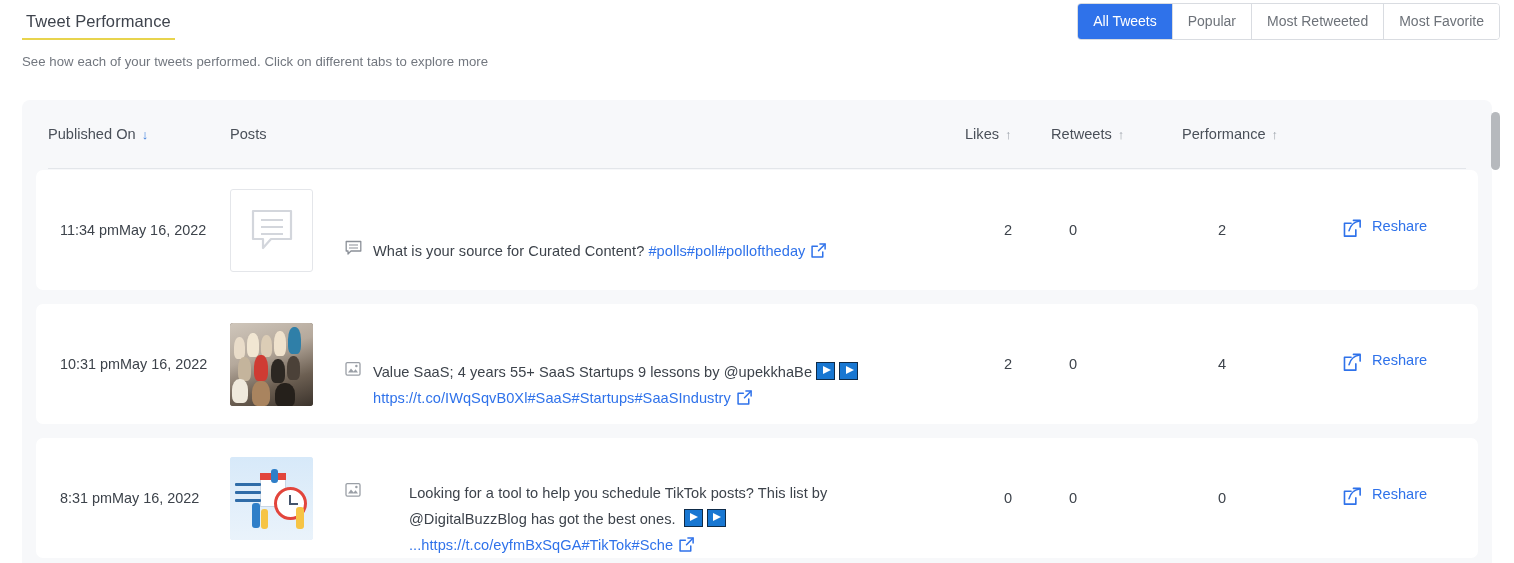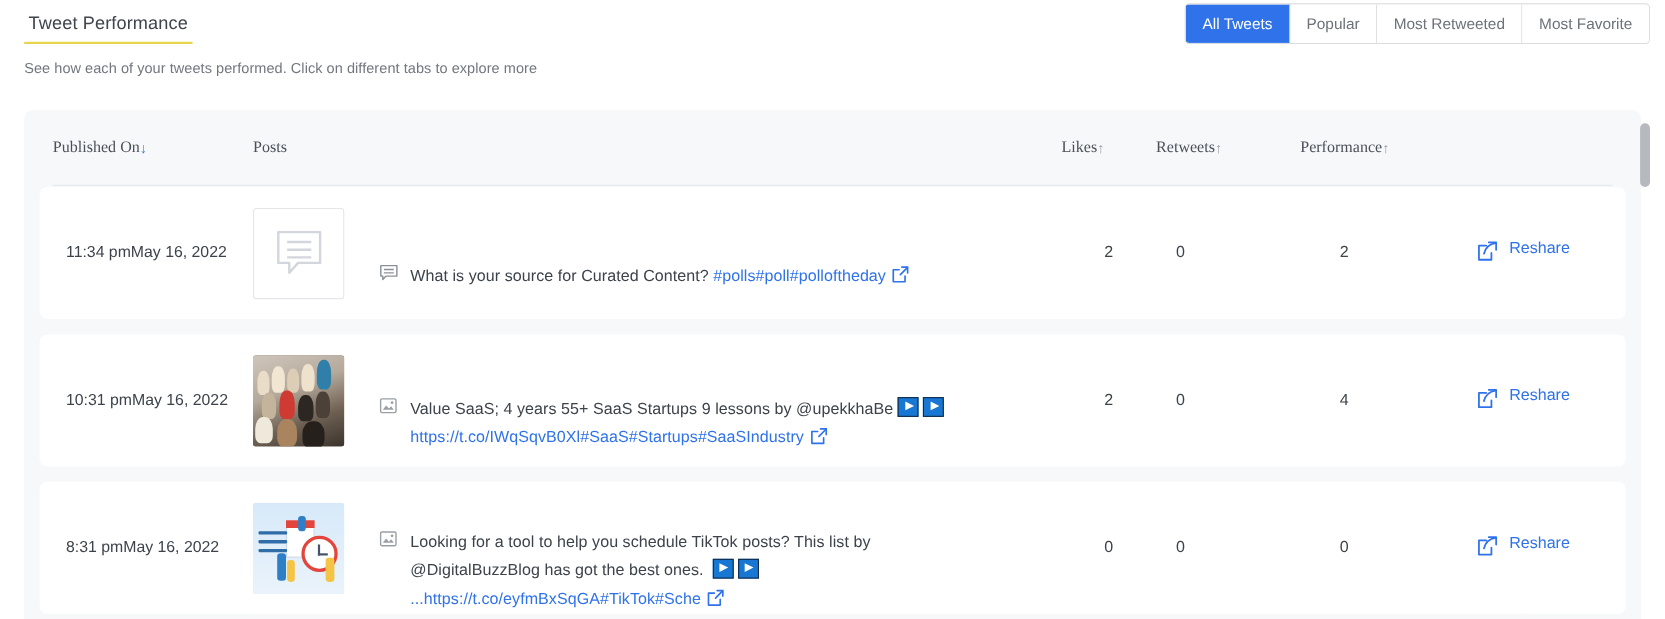--- a/index.html
+++ b/index.html
@@ -46,23 +46,22 @@
     background: #f7f8fa; border-radius: 8px 8px 0 0; overflow: hidden;
   }
   .thead {
     position: relative; height: 70px; padding: 0 26px;
   }
   .thead-inner {
     display: flex; align-items: center; height: 69px;
     border-bottom: 1px solid #e3e6ea; margin: 0 0 0 0;
   }
   .th {
-    font-size: 14.6px; color: #4a5059; display: flex; align-items: center; 
+    font-size: 14.6px; color: #4a5059; display: flex; align-items: center; gap: 6px;
     white-space: nowrap;
-    font-family: Liberation Serif, serif;
   }
   .th .arrow { font-size: 13px; line-height: 1; }
   .arrow-blue { color: #3b7ddd; }
   .arrow-grey { color: #9aa0a8; }
 
   
   .c-date { width: 182px; flex: 0 0 182px; }
   .c-posts { width: 735px; flex: 0 0 735px; }
   .c-likes { width: 86px; flex: 0 0 86px; }
   .c-rts   { width: 131px; flex: 0 0 131px; }
@@ -344,21 +343,21 @@
               <div class="fig" style="left:41px; top:12px; width:7px; height:14px; background:#2f7fc8;"></div>
               <div class="txt">
                   <i></i>
                   <i></i>
                   <i></i>
                 </div>
             </div>
           </div>
         </div>
 
-        <div class="cell post-cell" style="flex:0 0 620px;">
+        <div class="cell post-cell" style="flex:0 0 620px;gap:36px;">
           <div class="post-icon">
             <svg width="16" height="16" viewBox="0 0 16 16">
               <rect x="1" y="1.6" width="14" height="12.5" rx="1.3" fill="none" stroke="#9a9fa6" stroke-width="1.3"></rect>
               <path d="M3 11.5 L6 7.6 L8.6 10.4 L10.6 8.3 L13 11.5 Z" fill="#9a9fa6"></path>
               <circle cx="11.4" cy="5.1" r="1.25" fill="#9a9fa6"></circle>
             </svg>
           </div>
           <div class="post-text" style="width:470px;">
             <span>Looking for a tool to help you schedule TikTok posts? This list by @DigitalBuzzBlog has got the best ones. </span><span class="play-badge"></span><span class="play-badge"></span><br>
             <span class="link">...https://t.co/eyfmBxSqGA</span><span class="hash">#TikTok#Sche</span><span class="ext">

